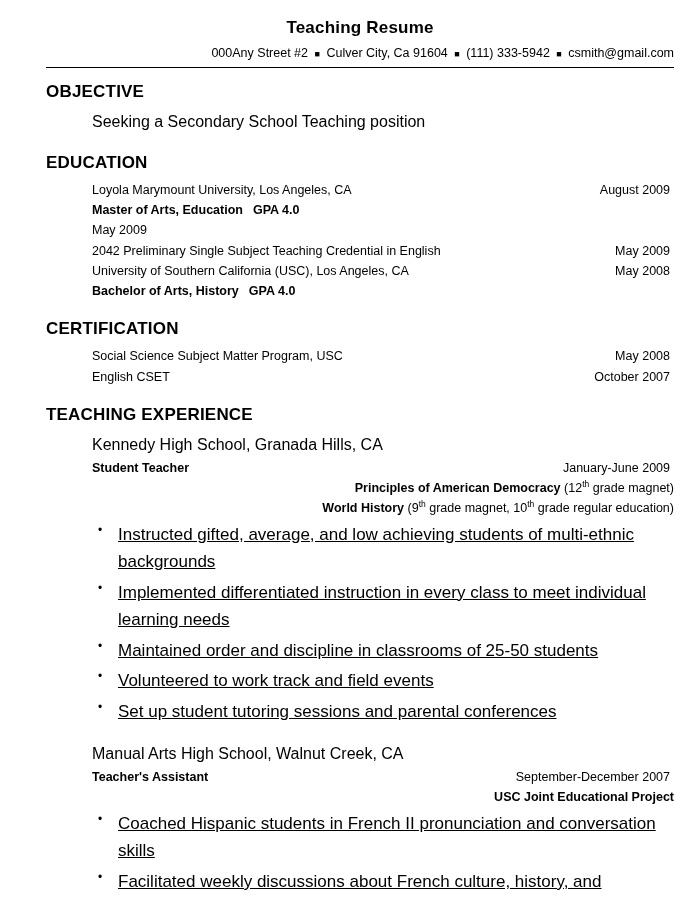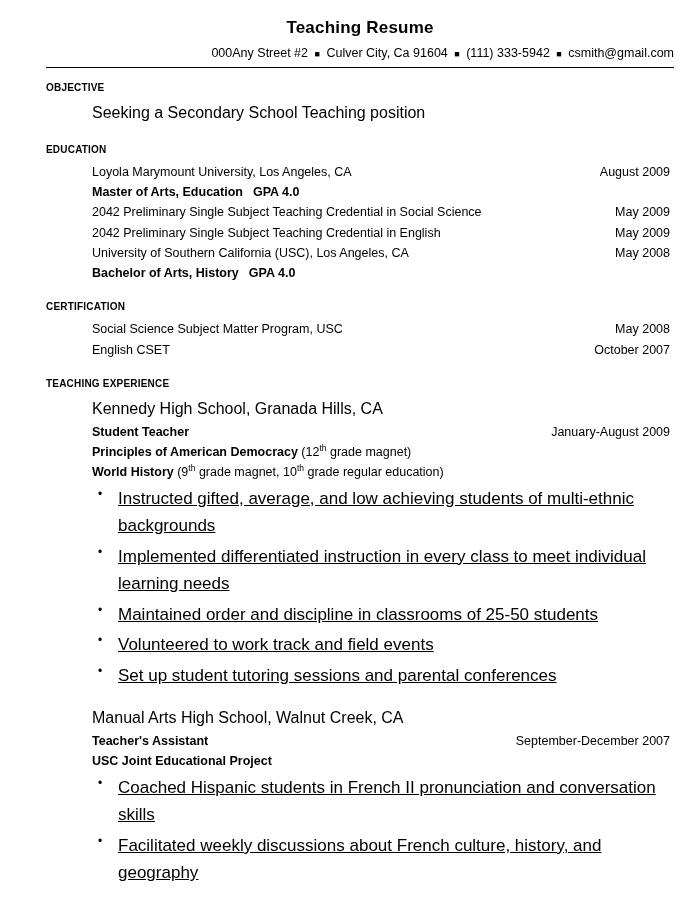--- a/index.html
+++ b/index.html
@@ -39,21 +39,21 @@
     font-size: 9px;
     vertical-align: middle;
     padding: 0 3px;
   }
   .rule {
     border: none;
     border-top: 1.6px solid #000;
     margin: 0 0 14px 0;
   }
   .section-head {
-    font-size: 10px;
+    font-size: 17px;
     font-weight: bold;
     letter-spacing: 0.2px;
     margin: 0 0 7px 0;
   }
   .section {
     margin-bottom: 18px;
   }
   .indent {
     padding-left: 46px;
   }
@@ -89,21 +89,21 @@
     text-decoration: underline;
   }
   ul.bullets li::before {
     content: "\2022";
     position: absolute;
     left: 6px;
     top: 0;
     font-size: 12px;
   }
   .gap-block { margin-top: 16px; }
-  .sub-line { font-size: 12.5px; line-height: 1.62; }
+  .sub-line { font-size: 12.5px; line-height: 1.62; text-align: right; }
 </style>
 </head>
 <body>
 
 <div class="page">
 
   <div class="doc-title">Teaching Resume</div>
 
   <div class="contact-line">
     <span>000Any Street #2</span>
@@ -131,21 +131,20 @@
         <span class="left">Loyola Marymount University, Los Angeles, CA</span>
         <span class="right">August 2009</span>
       </div>
       <div class="row">
         <span class="left">
           <span class="b">Master of Arts, Education</span><span class="gpa">GPA 4.0</span>
         </span>
         <span class="right"></span>
       </div>
       <div class="row">
-        <span class="left">2042 Preliminary Single Subject Teaching Credential in Social  Science</span>
         <span class="right">May 2009</span>
       </div>
       <div class="row">
         <span class="left">2042 Preliminary Single Subject Teaching Credential in English</span>
         <span class="right">May 2009</span>
       </div>
       <div class="row">
         <span class="left">University of Southern California (USC), Los Angeles, CA</span>
         <span class="right">May 2008</span>
       </div>
@@ -172,21 +171,21 @@
     </div>
   </div>
 
   <div class="section">
     <div class="section-head">TEACHING EXPERIENCE</div>
 
     <div class="indent">
       <div class="line">Kennedy High School, Granada  Hills, CA</div>
       <div class="row">
         <span class="left b">Student Teacher</span>
-        <span class="right">January-August 2009</span>
+        <span class="right">January-June 2009</span>
       </div>
       <div class="sub-line">
         <span class="b">Principles of American Democracy</span><span> (12</span><sup>th</sup><span> grade magnet)</span>
       </div>
       <div class="sub-line">
         <span class="b">World History</span><span> (9</span><sup>th</sup><span> grade magnet, 10</span><sup>th</sup><span> grade regular education)</span>
       </div>
       <ul class="bullets">
         <li>Instructed gifted, average, and low achieving students of multi-ethnic backgrounds</li>
         <li>Implemented differentiated instruction in every class to meet individual learning needs</li>

